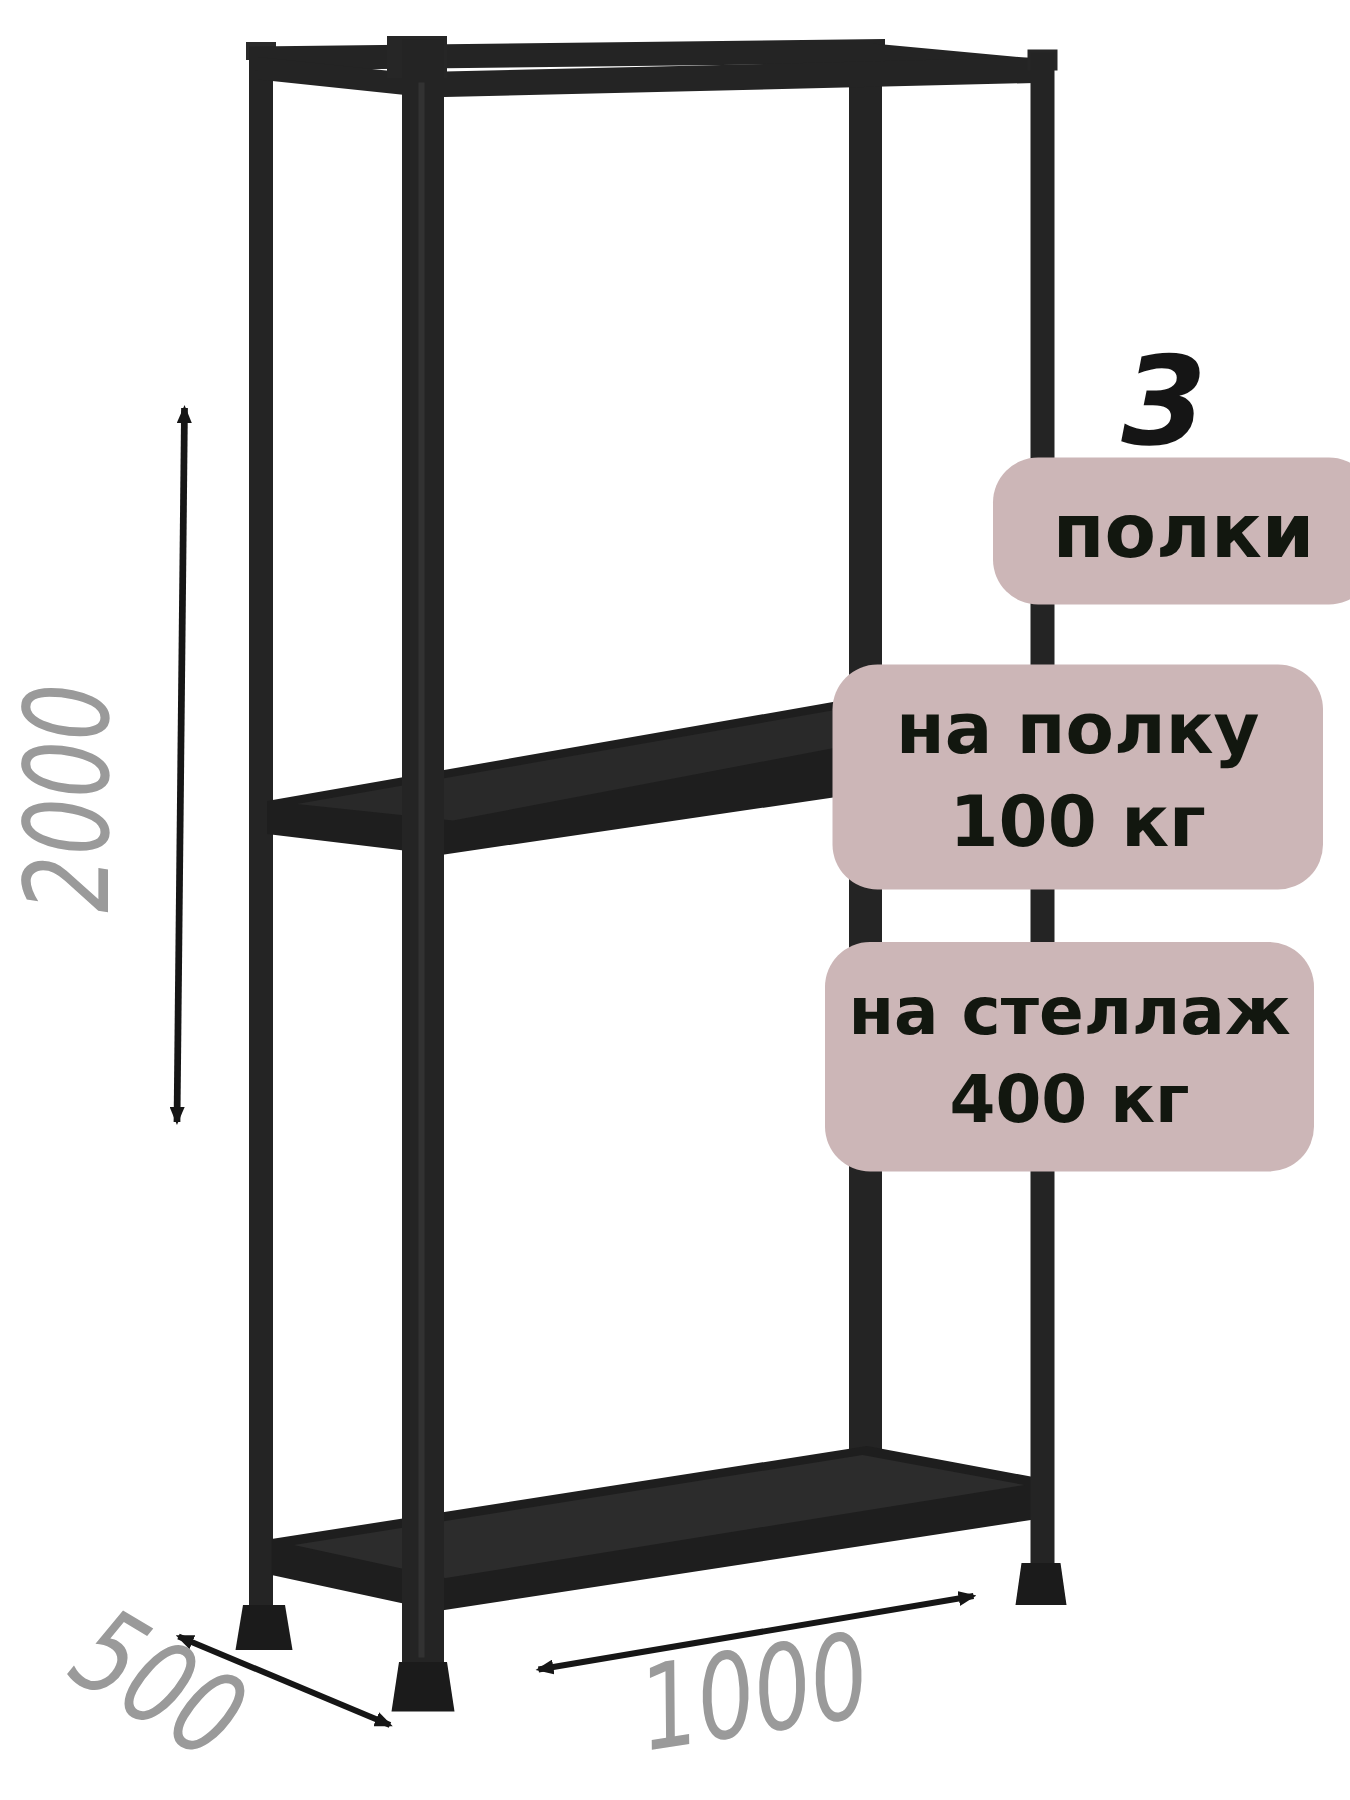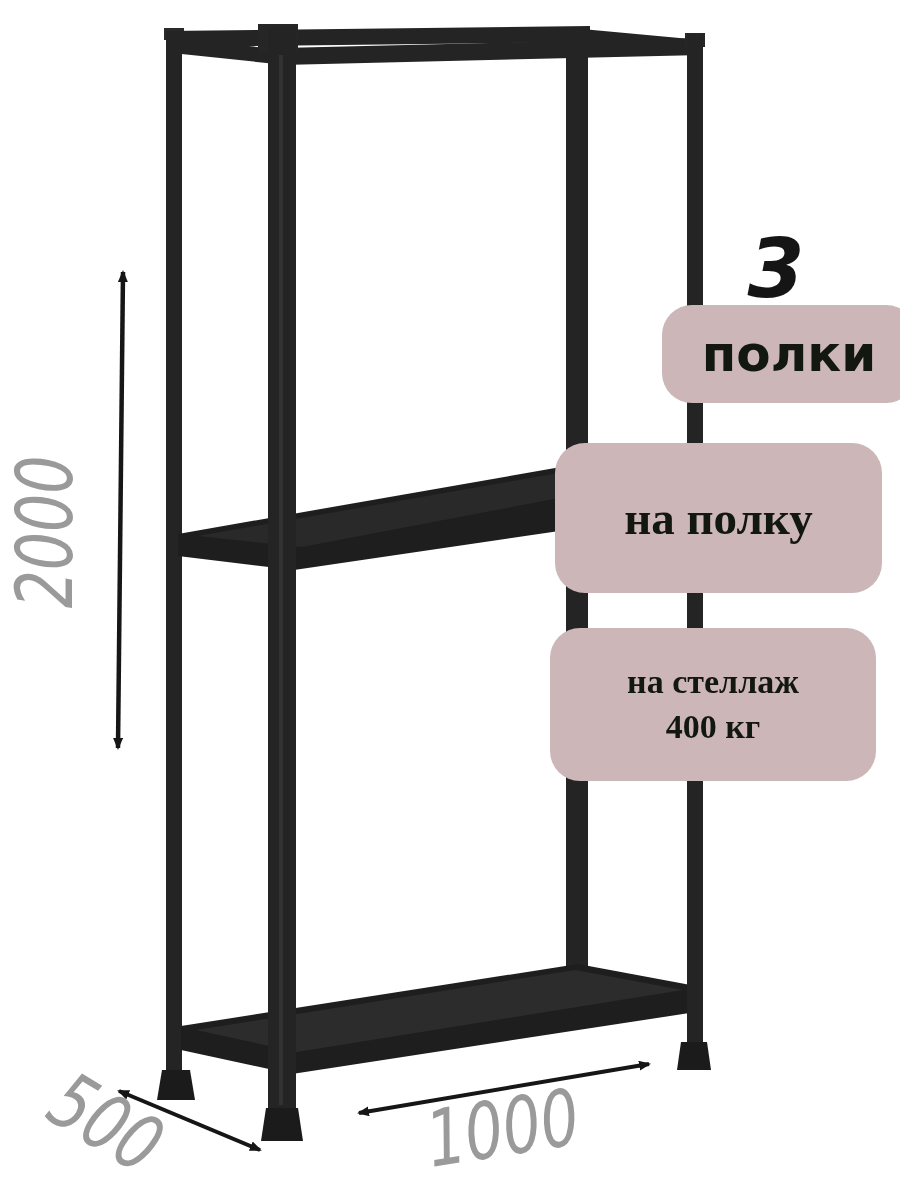--- a/index.html
+++ b/index.html
@@ -6,28 +6,28 @@
   .stage{
     position:relative;width:900px;height:1200px;background:#ffffff;
     overflow:hidden;font-family:"DejaVu Sans",sans-serif;
   }
   .stage svg{position:absolute;left:0;top:0;}
   .badge{
     position:absolute;background:#ccb6b7;color:#12170f;
     display:flex;align-items:center;justify-content:center;
     text-align:center;font-weight:bold;border-radius:30px;
   }
-  .badge .lines{line-height:1.32;font-family:Liberation Serif, serif;}
+  .badge .lines{line-height:1.32;}
   .shelf-count-number{
     position:absolute;color:#151515;font-weight:bold;font-style:italic;
     font-size:82px;line-height:1;text-align:center;
   }
   .badge-shelves{left:662px;top:305px;width:254px;height:98px;font-size:50px;justify-content:center;}
   .badge-per-shelf{left:555px;top:443px;width:327px;height:150px;font-size:47px;}
-  .badge-per-rack{left:550px;top:628px;width:326px;height:153px;font-size:34px;}
+  .badge-per-rack{left:550px;top:628px;width:326px;height:153px;font-size:44px;}
   .num3{left:728px;top:228px;width:96px;}
   .dim-label{fill:#9a9a9a;font-style:italic;font-size:60px;}
   .rack{fill:#242424;}
   .shelf{fill:#1e1e1e;}
 </style>
 </head>
 <body>
 
 <div class="stage">
 
@@ -92,20 +92,21 @@
 
   <div class="shelf-count-number num3">3</div>
 
   <div class="badge badge-shelves">
     <span>полки</span>
   </div>
 
   <div class="badge badge-per-shelf">
     <div class="lines">
       <div>на полку</div>
+      <div>100 кг</div>
     </div>
   </div>
 
   <div class="badge badge-per-rack">
     <div class="lines">
       <div>на стеллаж</div>
       <div>400 кг</div>
     </div>
   </div>
 

